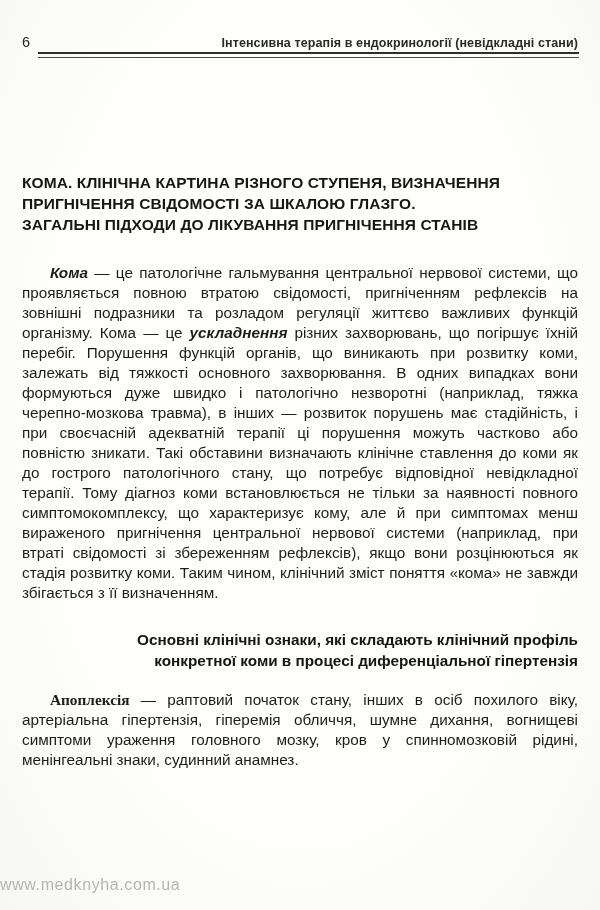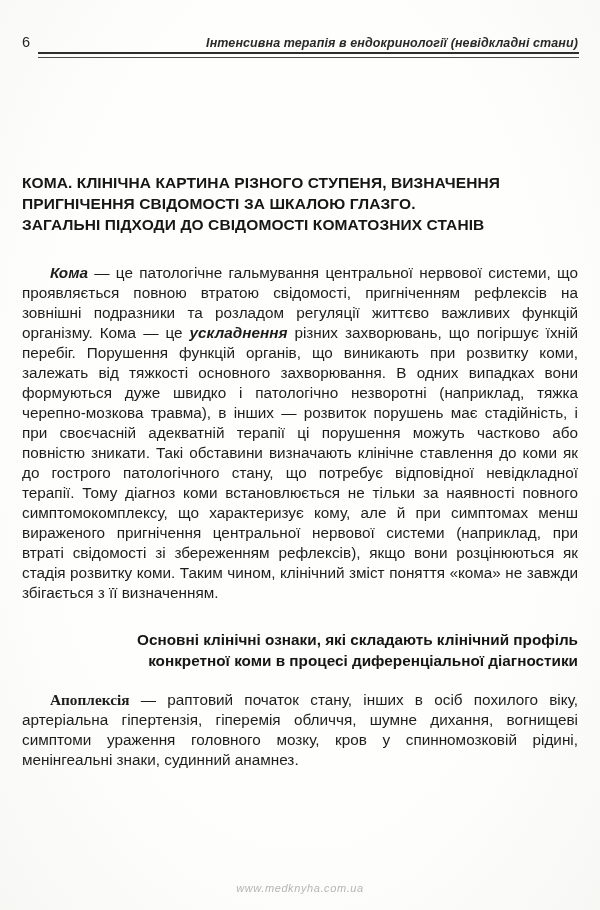--- a/index.html
+++ b/index.html
@@ -35,21 +35,20 @@
     left: 0;
     top: 1px;
     font-size: 14.5px;
     color: #242424;
   }
   .running-title {
     position: absolute;
     right: 0;
     top: 3px;
     font-size: 12.5px;
-    font-style: italic;
     font-weight: bold;
     color: #2a2a2a;
     letter-spacing: 0.1px;
   }
   .header-rule {
     position: absolute;
     top: 52px;
     left: 38px;
     right: 21px;
     height: 3px;
@@ -99,51 +98,50 @@
     color: #161616;
   }
   .subheading .sline { display: block; }
 
   
   .footer {
     position: absolute;
     bottom: 16px;
     left: 0;
     right: 0;
-    text-align: center;
-    font-size: 11px;
+    text-align: left;
+    font-size: 16px;
     color: #b5b5b0;
     letter-spacing: 0.6px;
-    font-style: italic;
   }
 </style>
 </head>
 <body>
 
 <div class="page">
 
   <div class="header">
     <span class="page-number">6</span>
     <span class="running-title">Інтенсивна терапія в ендокринології (невідкладні стани)</span>
   </div>
   <div class="header-rule"></div>
 
   <div class="chapter-title">
     <span class="tline">КОМА. КЛІНІЧНА КАРТИНА РІЗНОГО СТУПЕНЯ, ВИЗНАЧЕННЯ</span>
     <span class="tline">ПРИГНІЧЕННЯ СВІДОМОСТІ ЗА ШКАЛОЮ ГЛАЗГО.</span>
-    <span class="tline">ЗАГАЛЬНІ ПІДХОДИ ДО СВІДОМОСТІ КОМАТОЗНИХ СТАНІВ</span>
+    <span class="tline">ЗАГАЛЬНІ ПІДХОДИ ДО ЛІКУВАННЯ ПРИГНІЧЕННЯ СТАНІВ</span>
   </div>
 
   <div class="content">
 
     <p class="body-par"><span class="bi">Кома</span><span> — це патологічне гальмування центральної нервової системи, що проявляється повною втратою свідомості, пригніченням рефлексів на зовнішні подразники та розладом регуляції життєво важливих функцій організму. Кома — це </span><span class="bi">ускладнення</span><span> різних захворювань, що погіршує їхній перебіг. Порушення функцій органів, що виникають при розвитку коми, залежать від тяжкості основного захворювання. В одних випадках вони формуються дуже швидко і патологічно незворотні (наприклад, тяжка черепно-мозкова травма), в інших — розвиток порушень має стадійність, і при своєчасній адекватній терапії ці порушення можуть частково або повністю зникати. Такі обставини визначають клінічне ставлення до коми як до гострого патологічного стану, що потребує відповідної невідкладної терапії. Тому діагноз коми встановлюється не тільки за наявності повного симптомокомплексу, що характеризує кому, але й при симптомах менш вираженого пригнічення центральної нервової системи (наприклад, при втраті свідомості зі збереженням рефлексів), якщо вони розцінюються як стадія розвитку коми. Таким чином, клінічний зміст поняття «кома» не завжди збігається з її визначенням.</span></p>
 
     <div class="subheading">
       <span class="sline">Основні клінічні ознаки, які складають клінічний профіль</span>
-      <span class="sline">конкретної коми в процесі диференціальної діагностики</span>
+      <span class="sline">конкретної коми в процесі диференціальної гіпертензія</span>
     </div>
 
     <p class="body-par"><span class="b">Апоплексія</span><span> — раптовий початок стану, інших в осіб похилого віку, артеріальна гіпертензія, гіперемія обличчя, шумне дихання, вогнищеві симптоми ураження головного мозку, кров у спинномозковій рідині, менінгеальні знаки, судинний анамнез.</span></p>
 
 
   </div>
 
   <div class="footer">www.medknyha.com.ua</div>
 
 </div>

